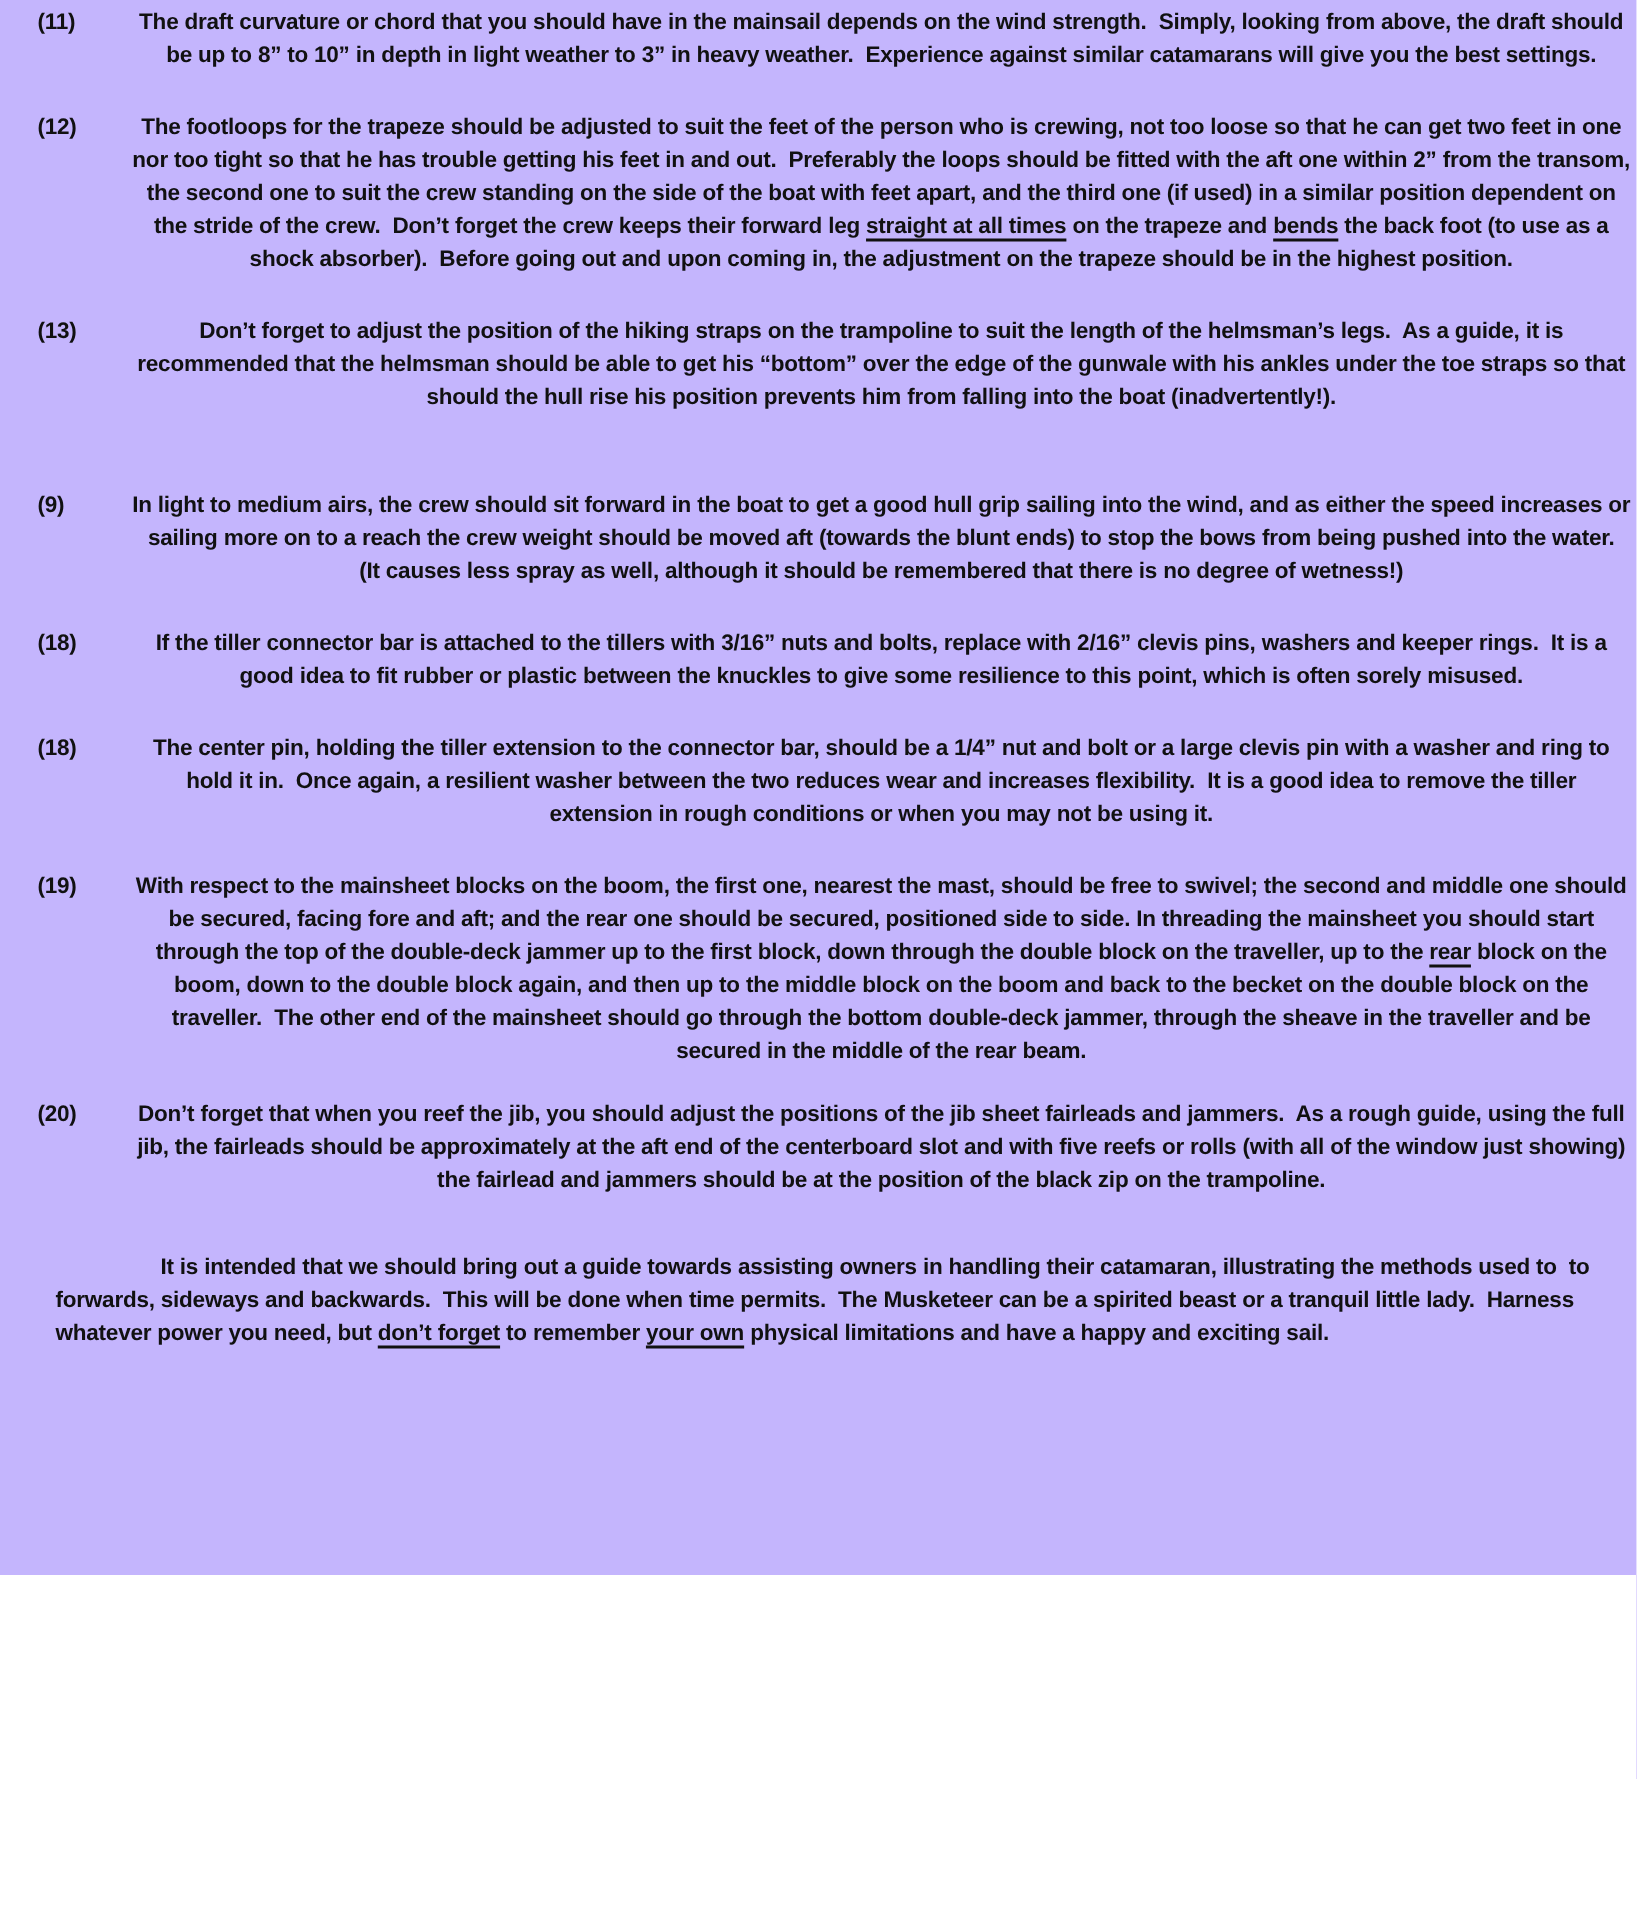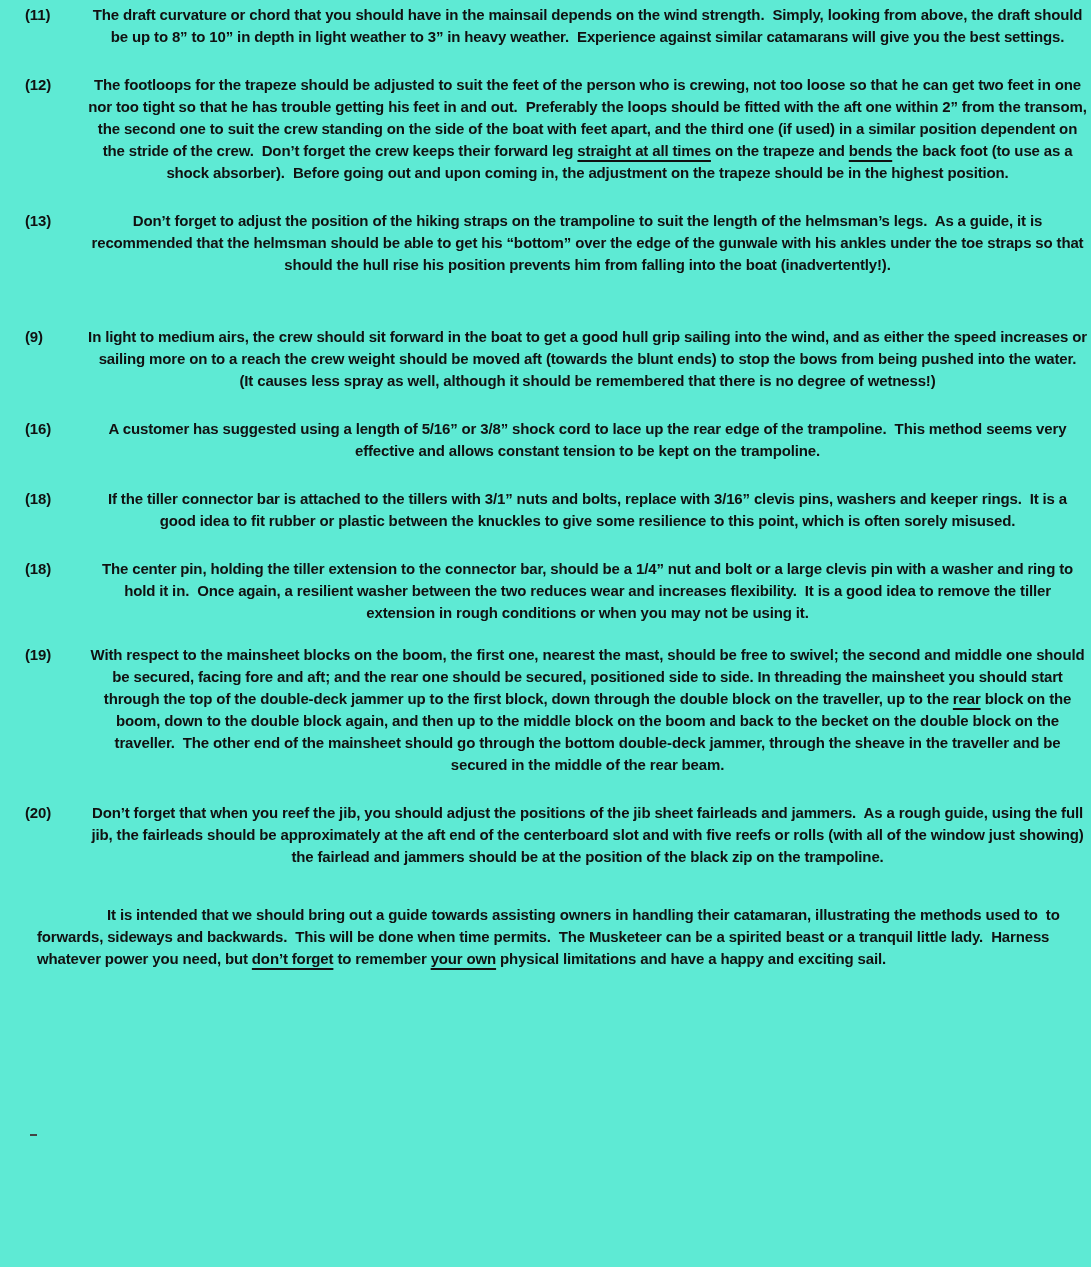--- a/index.html
+++ b/index.html
@@ -1,21 +1,21 @@
 <!DOCTYPE html>
 <html><head>
 <meta charset="utf-8">
 <title>Scanned instruction page</title>
 <style>
   html, body { margin: 0; padding: 0; background: #ffffff; }
   .page {
     position: relative;
     width: 1091px;
-    height: 1267px;
-    background: #5eead4;
+    height: 1050px;
+    background: #c4b5fd;
     color: #111111;
     font-family: "Liberation Sans", sans-serif;
     font-size: 15px;
     font-weight: 700;
     letter-spacing: -0.15px;
     line-height: 22px;
     box-sizing: border-box;
     padding-top: 4px;
     overflow: hidden;
   }
@@ -66,26 +66,22 @@
       </div>
       <div class="item">
         <div class="item-number">(13)</div>
         <div class="item-text"><span>Don’t forget to adjust the position of the hiking straps on the trampoline to suit the length of the helmsman’s legs.  As a guide, it is recommended that the helmsman should be able to get his “bottom” over the edge of the gunwale with his ankles under the toe straps so that should the hull rise his position prevents him from falling into the boat (inadvertently!).</span></div>
       </div>
       <div class="item">
         <div class="item-number">(9)</div>
         <div class="item-text"><span>In light to medium airs, the crew should sit forward in the boat to get a good hull grip sailing into the wind, and as either the speed increases or sailing more on to a reach the crew weight should be moved aft (towards the blunt ends) to stop the bows from being pushed into the water.  (It causes less spray as well, although it should be remembered that there is no degree of wetness!)</span></div>
       </div>
       <div class="item">
-        <div class="item-number">(16)</div>
-        <div class="item-text"><span>A customer has suggested using a length of 5/16” or 3/8” shock cord to lace up the rear edge of the trampoline.  This method seems very effective and allows constant tension to be kept on the trampoline.</span></div>
-      </div>
-      <div class="item">
         <div class="item-number">(18)</div>
-        <div class="item-text"><span>If the tiller connector bar is attached to the tillers with 3/1” nuts and bolts, replace with 3/16” clevis pins, washers and keeper rings.  It is a good idea to fit rubber or plastic between the knuckles to give some resilience to this point, which is often sorely misused.</span></div>
+        <div class="item-text"><span>If the tiller connector bar is attached to the tillers with 3/16” nuts and bolts, replace with 2/16” clevis pins, washers and keeper rings.  It is a good idea to fit rubber or plastic between the knuckles to give some resilience to this point, which is often sorely misused.</span></div>
       </div>
       <div class="item">
         <div class="item-number">(18)</div>
         <div class="item-text"><span>The center pin, holding the tiller extension to the connector bar, should be a 1/4” nut and bolt or a large clevis pin with a washer and ring to hold it in.  Once again, a resilient washer between the two reduces wear and increases flexibility.  It is a good idea to remove the tiller extension in rough conditions or when you may not be using it.</span></div>
       </div>
       <div class="item">
         <div class="item-number">(19)</div>
         <div class="item-text"><span>With respect to the mainsheet blocks on the boom, the first one, nearest the mast, should be free to swivel; the second and middle one should be secured, facing fore and aft; and the rear one should be secured, positioned side to side. In threading the mainsheet you should start through the top of the double-deck jammer up to the first block, down through the double block on the traveller, up to the </span><span class="u">rear</span><span> block on the boom, down to the double block again, and then up to the middle block on the boom and back to the becket on the double block on the traveller.  The other end of the mainsheet should go through the bottom double-deck jammer, through the sheave in the traveller and be secured in the middle of the rear beam.</span></div>
       </div>
       <div class="item">

